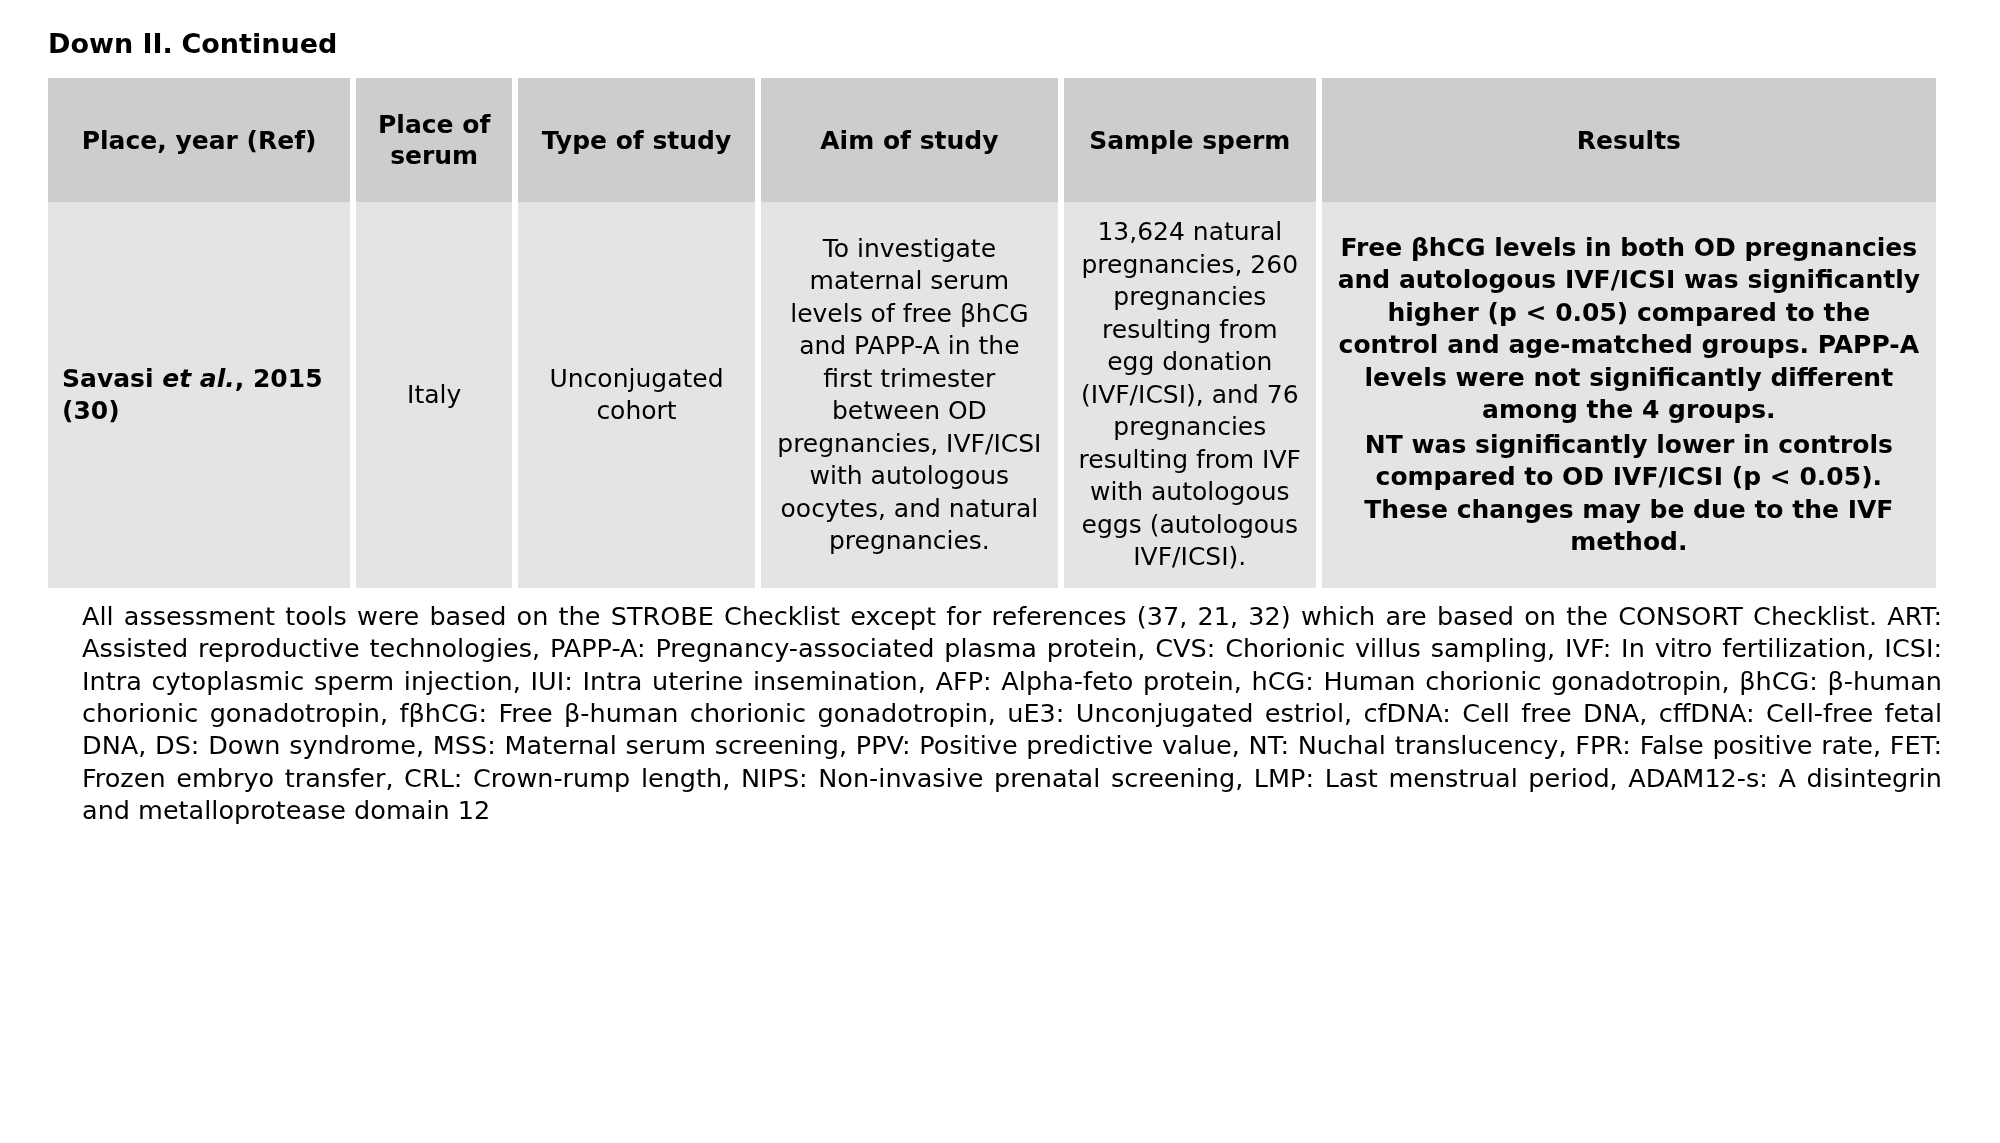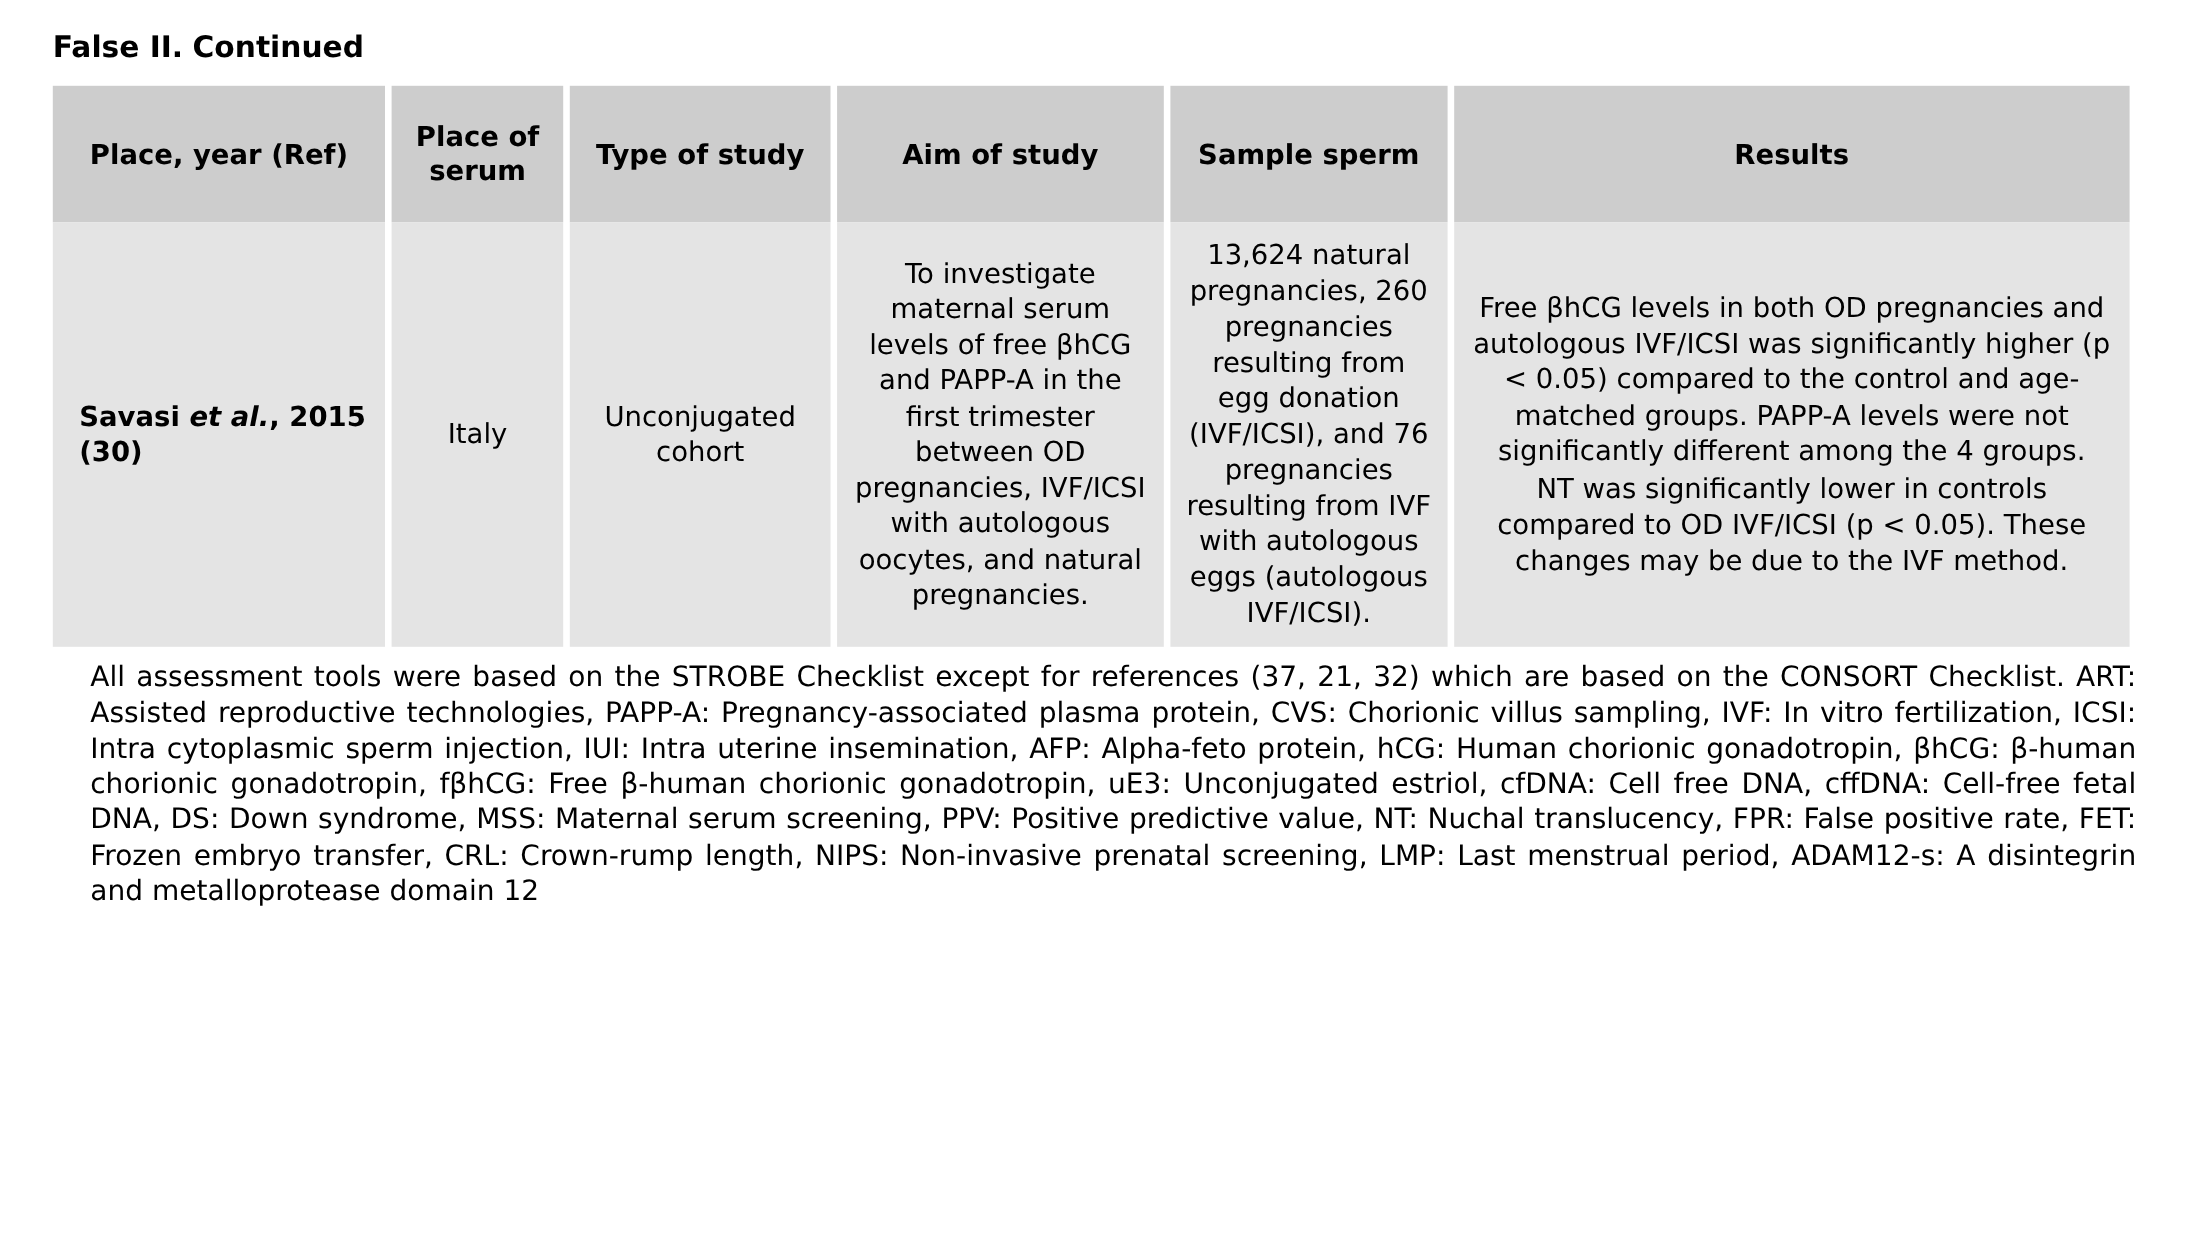--- a/index.html
+++ b/index.html
@@ -54,51 +54,51 @@
     font-size: 25px;
     font-weight: normal;
     vertical-align: middle;
     text-align: center;
     padding: 14px 12px;
     line-height: 1.3;
   }
   table.study-table td.author-cell {
     text-align: left;
     font-weight: bold;
-    padding-left: 24px;
+    padding-left: 14px;
   }
   table.study-table td.author-cell i {
     font-style: italic;
   }
   .col-author { width: 300px; }
   .col-place  { width: 155px; }
   .col-type   { width: 235px; }
   .col-aim    { width: 295px; }
   .col-sample { width: 250px; }
   .col-results{ width: 610px; }
-  .results-para { margin: 0; }
+  .results-para { margin: 0; font-weight: bold; }
   .results-para + .results-para { margin-top: 2px; }
   .footnote {
     font-size: 25.5px;
     line-height: 1.27;
     text-align: justify;
     text-justify: inter-word;
     margin-top: 12px;
     padding-left: 2px;
     padding-right: 2px;
     margin-left: 32px;
   }
 </style>
 </head>
 <body>
 
 <div class="page">
 
   <div class="table-caption">
-    <span class="caption-label">False II.</span>
+    <span class="caption-label">Down II.</span>
     <span class="caption-text">Continued</span>
   </div>
 
   <table class="study-table">
     <colgroup>
       <col class="col-author">
       <col class="col-place">
       <col class="col-type">
       <col class="col-aim">
       <col class="col-sample">

